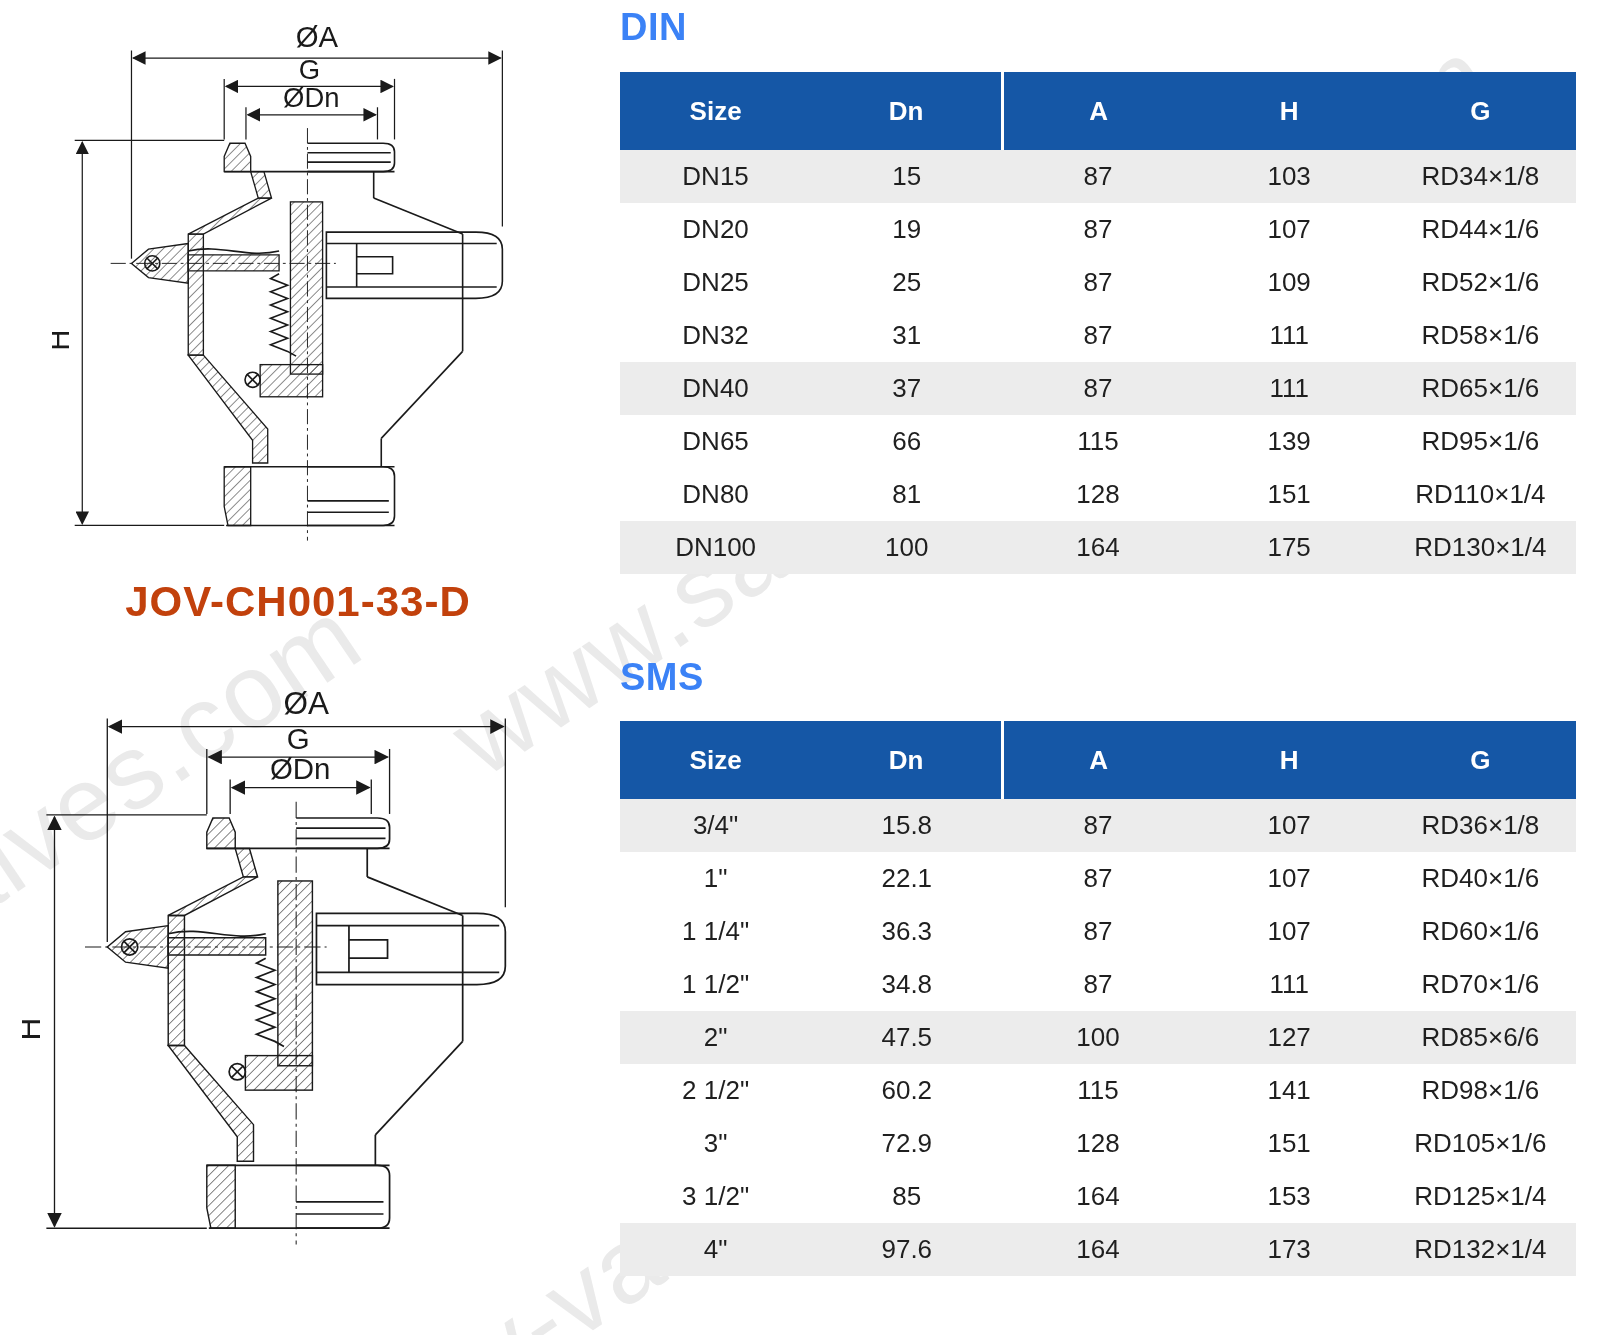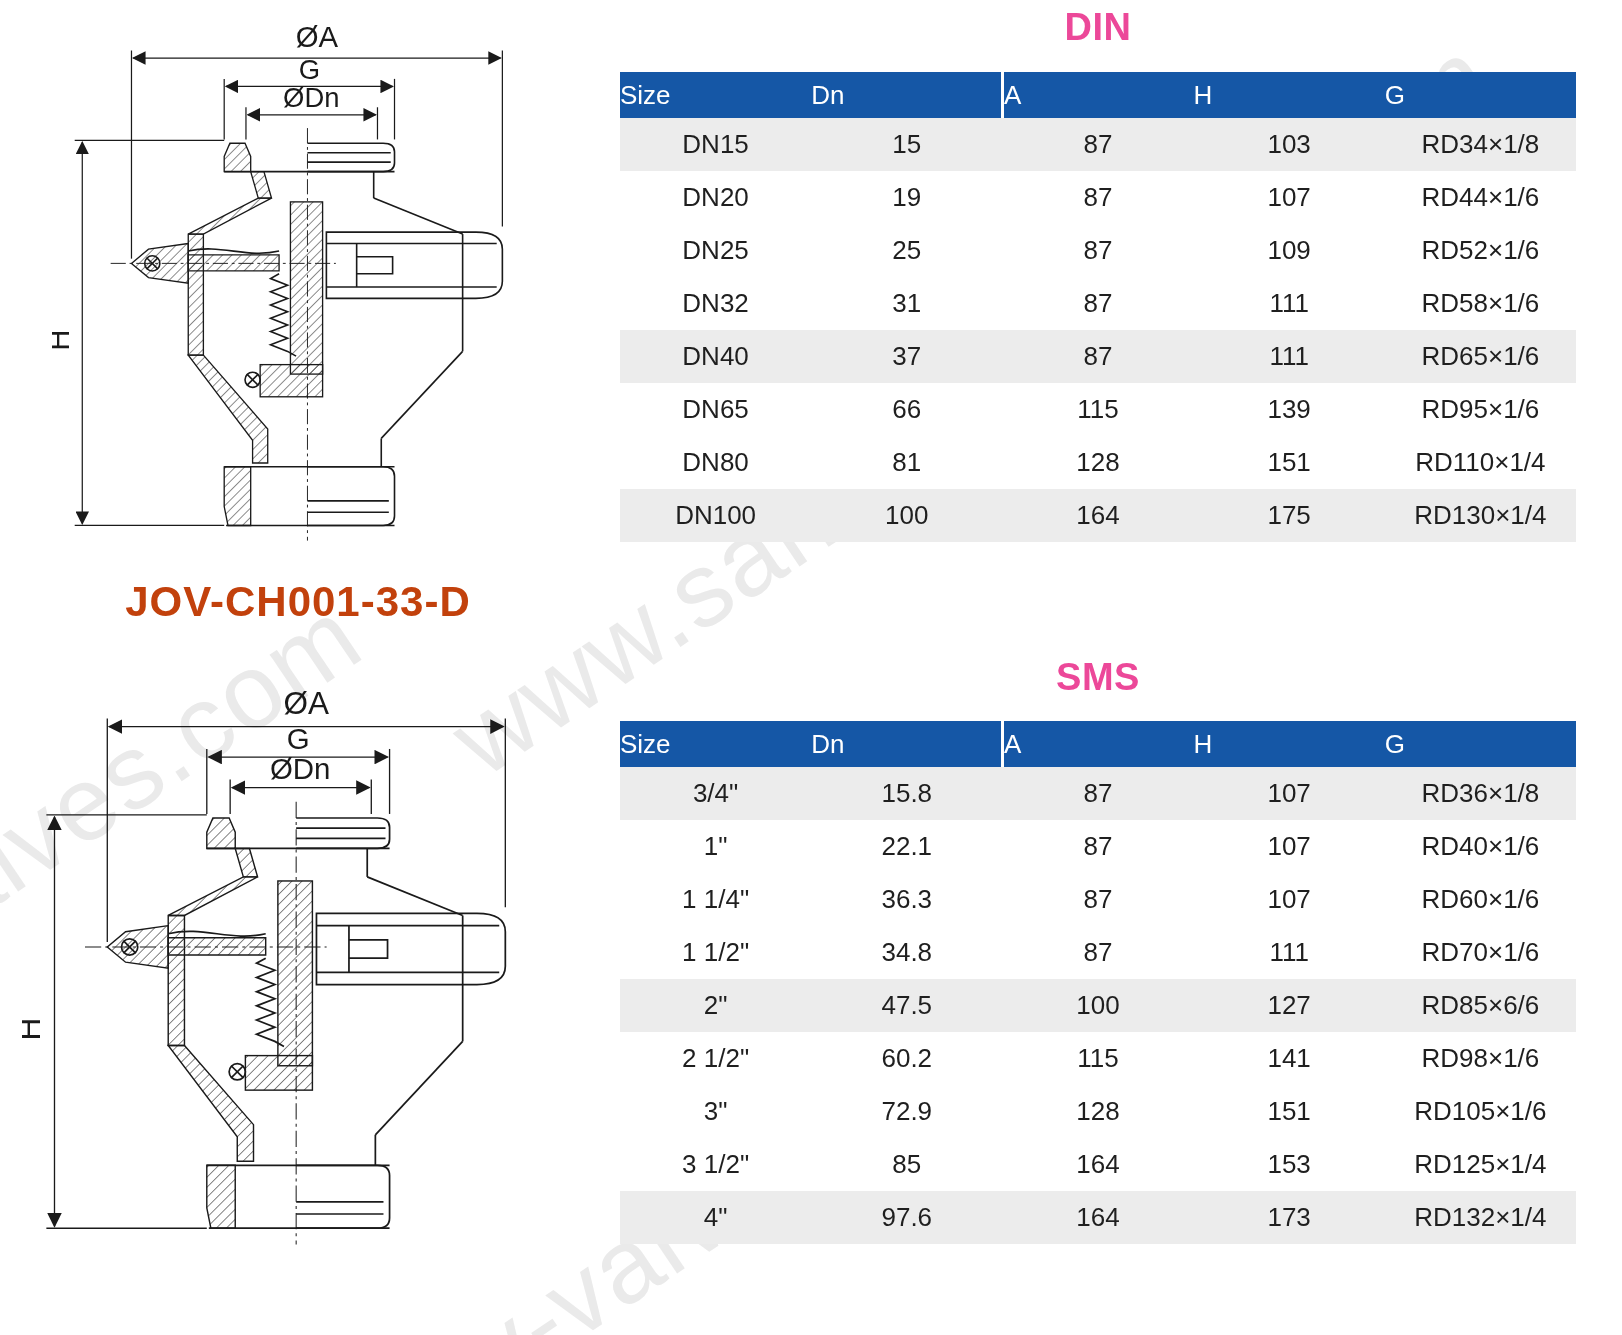--- a/index.html
+++ b/index.html
@@ -28,27 +28,27 @@
   }
   svg .dl{stroke:var(--line-color);stroke-width:1.3;fill:none;}
   svg .bl{stroke:var(--line-color);stroke-width:1.7;fill:none;}
   svg .hatched{fill:url(#hatch);stroke:var(--line-color);stroke-width:1.4;}
   svg .cl{stroke:var(--line-color);stroke-width:1;fill:none;stroke-dasharray:16 4 3 4;}
   svg text{fill:var(--line-color);font-family:"Liberation Sans",sans-serif;}
   
   .spec-section{position:absolute;left:620px;width:956px;z-index:1;}
   #section-din{top:6px;}
   #section-sms{top:656px;}
-  .spec-title{font-size:38px;font-weight:800;color:#ec4899;letter-spacing:.5px;text-align:center;}
+  .spec-title{font-size:38px;font-weight:800;color:#3b82f6;letter-spacing:.5px;}
   #section-din .spec-title{margin-bottom:23px;}
   #section-sms .spec-title{margin-bottom:22px;}
   table.spec{width:956px;border-collapse:collapse;table-layout:fixed;}
   table.spec th{
     background:var(--header-bg);color:var(--header-text);
-    height:46px;font-size:26px;font-weight:400;text-align:left;vertical-align:middle;
+    height:78px;font-size:26px;font-weight:700;text-align:center;vertical-align:middle;
   }
   table.spec th.div-left{border-left:3px solid #fff;}
   table.spec td{
     height:53px;font-size:26px;text-align:center;vertical-align:middle;
     background:var(--row-bg);color:var(--body-text);
   }
   table.spec tr.shaded td{background:var(--shaded-row-bg);}
 </style>
 </head>
 <body>

